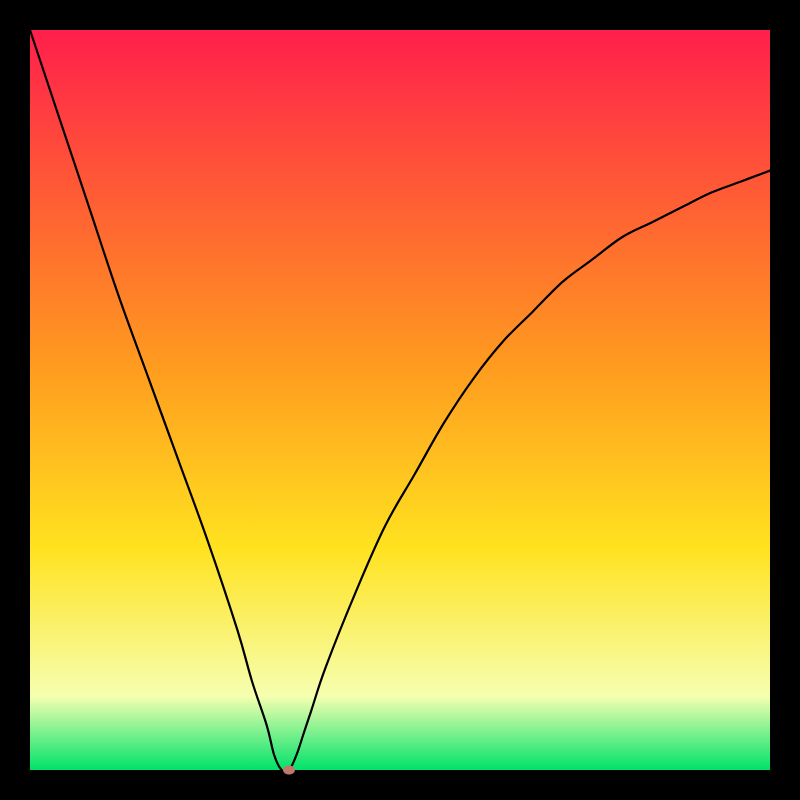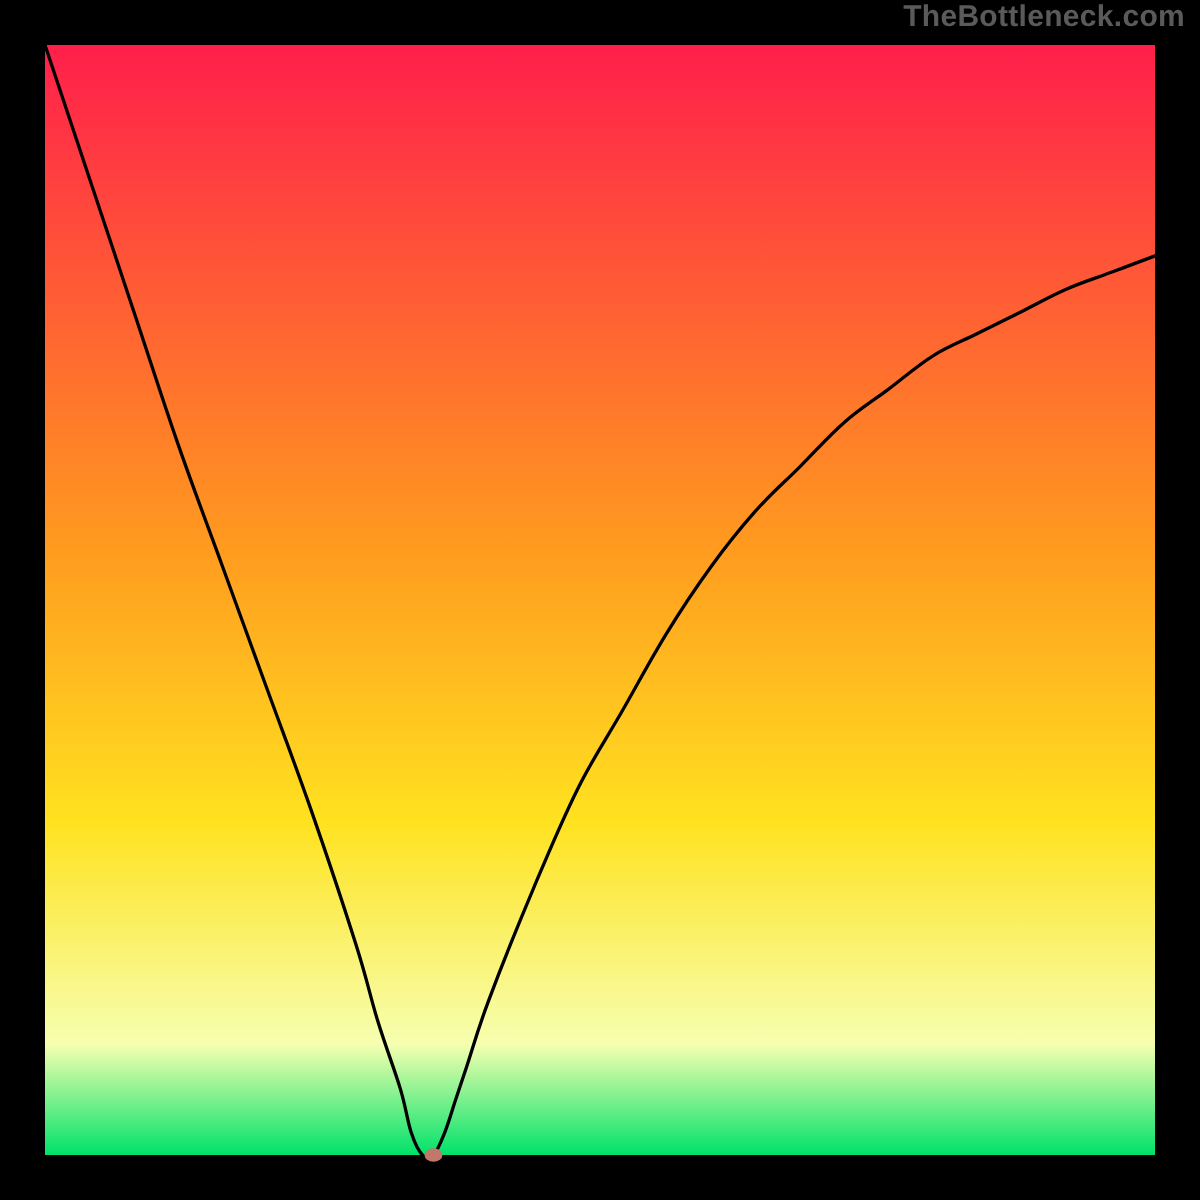--- a/index.html
+++ b/index.html
@@ -48,14 +48,13 @@
   <rect id="frame-l" x="0" y="0" width="30" height="800" fill="#000000"></rect>
   <rect id="frame-r" x="770" y="0" width="30" height="800" fill="#000000"></rect>
   <rect id="frame-t" x="0" y="0" width="800" height="30" fill="#000000"></rect>
   <rect id="frame-b" x="0" y="770" width="800" height="30" fill="#000000"></rect>
 
   <path id="curve" fill="none" stroke-width="2.2" stroke-linejoin="round" stroke-linecap="round" d="M 30 30 C 35.33 45.98, 48.94 86.83, 59.60 118.80 C 70.26 150.77, 78.54 175.63, 89.20 207.60 C 99.86 239.57, 108.14 265.76, 118.80 296.40 C 129.46 327.04, 137.74 348.50, 148.40 377.80 C 159.06 407.10, 167.34 429.90, 178.00 459.20 C 188.66 488.50, 196.94 509.96, 207.60 540.60 C 218.26 571.24, 229.21 604.09, 237.20 629.40 C 245.19 654.71, 246.67 663.88, 252.00 681.20 C 257.33 698.52, 262.80 712.28, 266.80 725.60 C 270.80 738.92, 271.54 747.21, 274.20 755.20 C 276.86 763.19, 278.94 767.34, 281.60 770.00 C 284.26 772.66, 286.34 772.66, 289.00 770.00 C 291.66 767.34, 293.74 761.86, 296.40 755.20 C 299.06 748.54, 301.14 740.99, 303.80 733.00 C 306.46 725.01, 307.20 722.79, 311.20 710.80 C 315.20 698.81, 318.01 687.71, 326.00 666.40 C 333.99 645.09, 344.94 617.71, 355.60 592.40 C 366.26 567.09, 374.54 547.11, 385.20 525.80 C 395.86 504.49, 404.14 492.65, 414.80 474.00 C 425.46 455.35, 433.74 439.52, 444.40 422.20 C 455.06 404.88, 463.34 392.45, 474.00 377.80 C 484.66 363.15, 492.94 352.79, 503.60 340.80 C 514.26 328.81, 522.54 321.86, 533.20 311.20 C 543.86 300.54, 552.14 290.92, 562.80 281.60 C 573.46 272.28, 581.74 267.39, 592.40 259.40 C 603.06 251.41, 611.34 243.86, 622.00 237.20 C 632.66 230.54, 640.94 227.73, 651.60 222.40 C 662.26 217.07, 670.54 212.93, 681.20 207.60 C 691.86 202.27, 700.14 197.46, 710.80 192.80 C 721.46 188.14, 729.74 185.70, 740.40 181.70 C 751.06 177.70, 764.67 172.60, 770.00 170.60" stroke="#000000"></path>
 
   <ellipse id="marker" rx="6" ry="4.5" cx="289" cy="770" fill="#c1786b"></ellipse>
 </svg>
 
-<div class="watermark">TheBottleneck.com</div>
 </div>
 
 </body></html>

